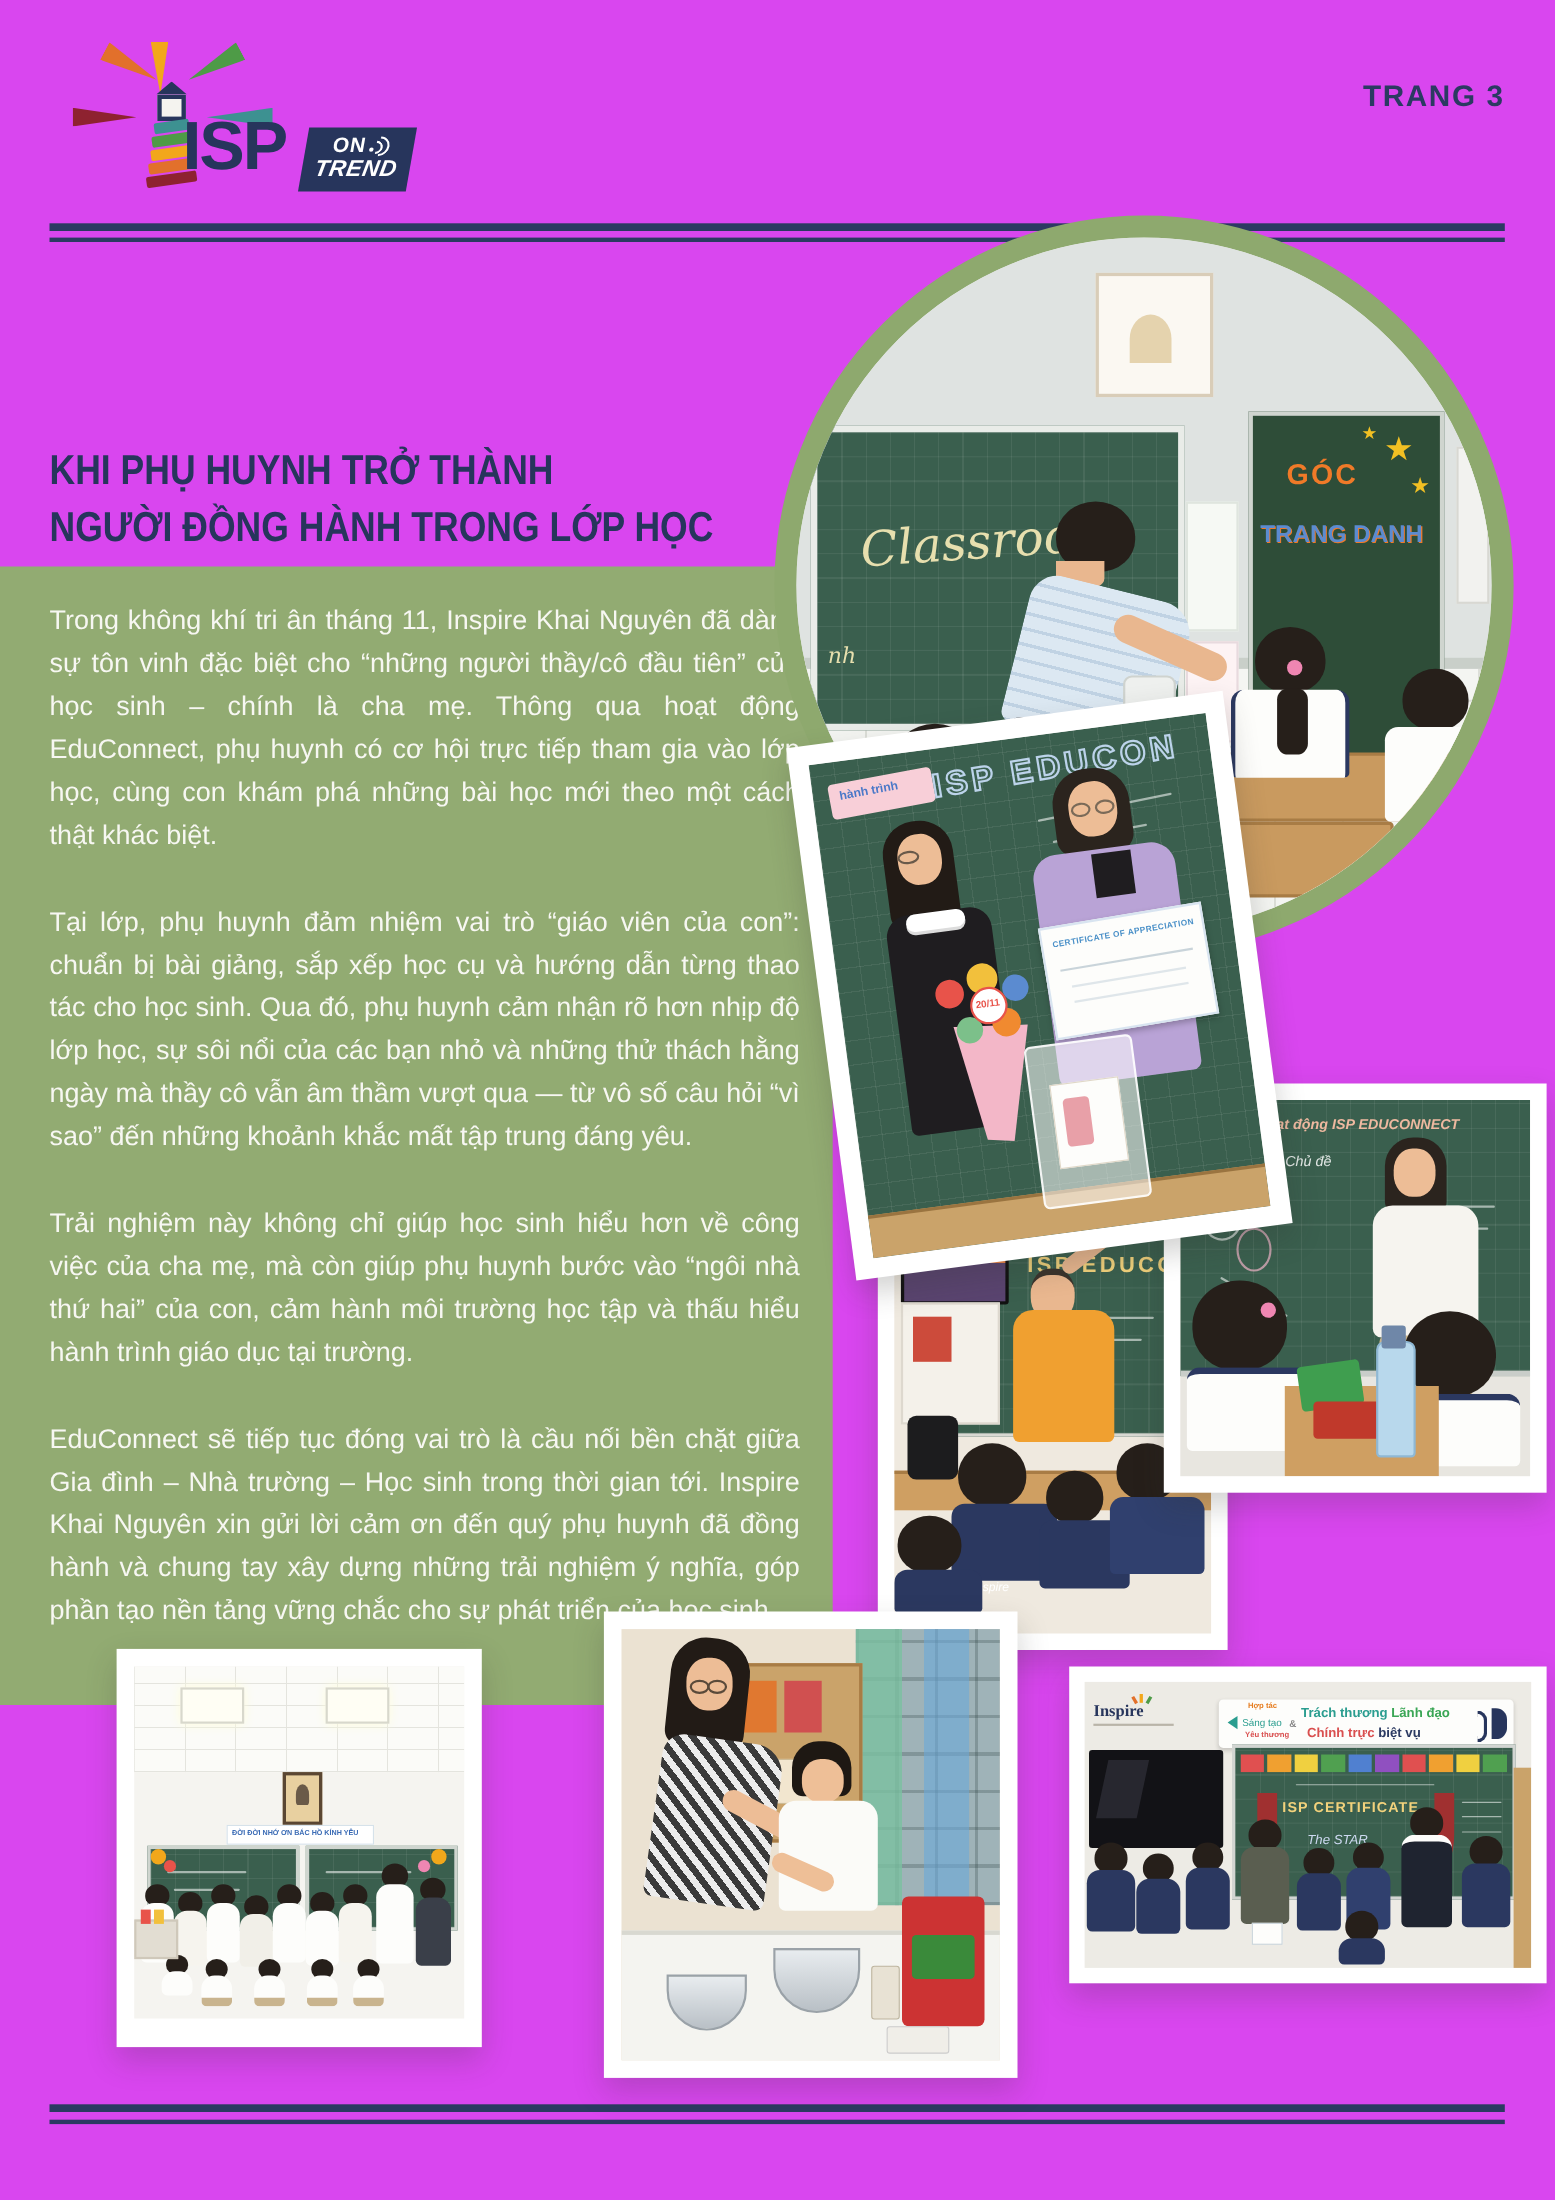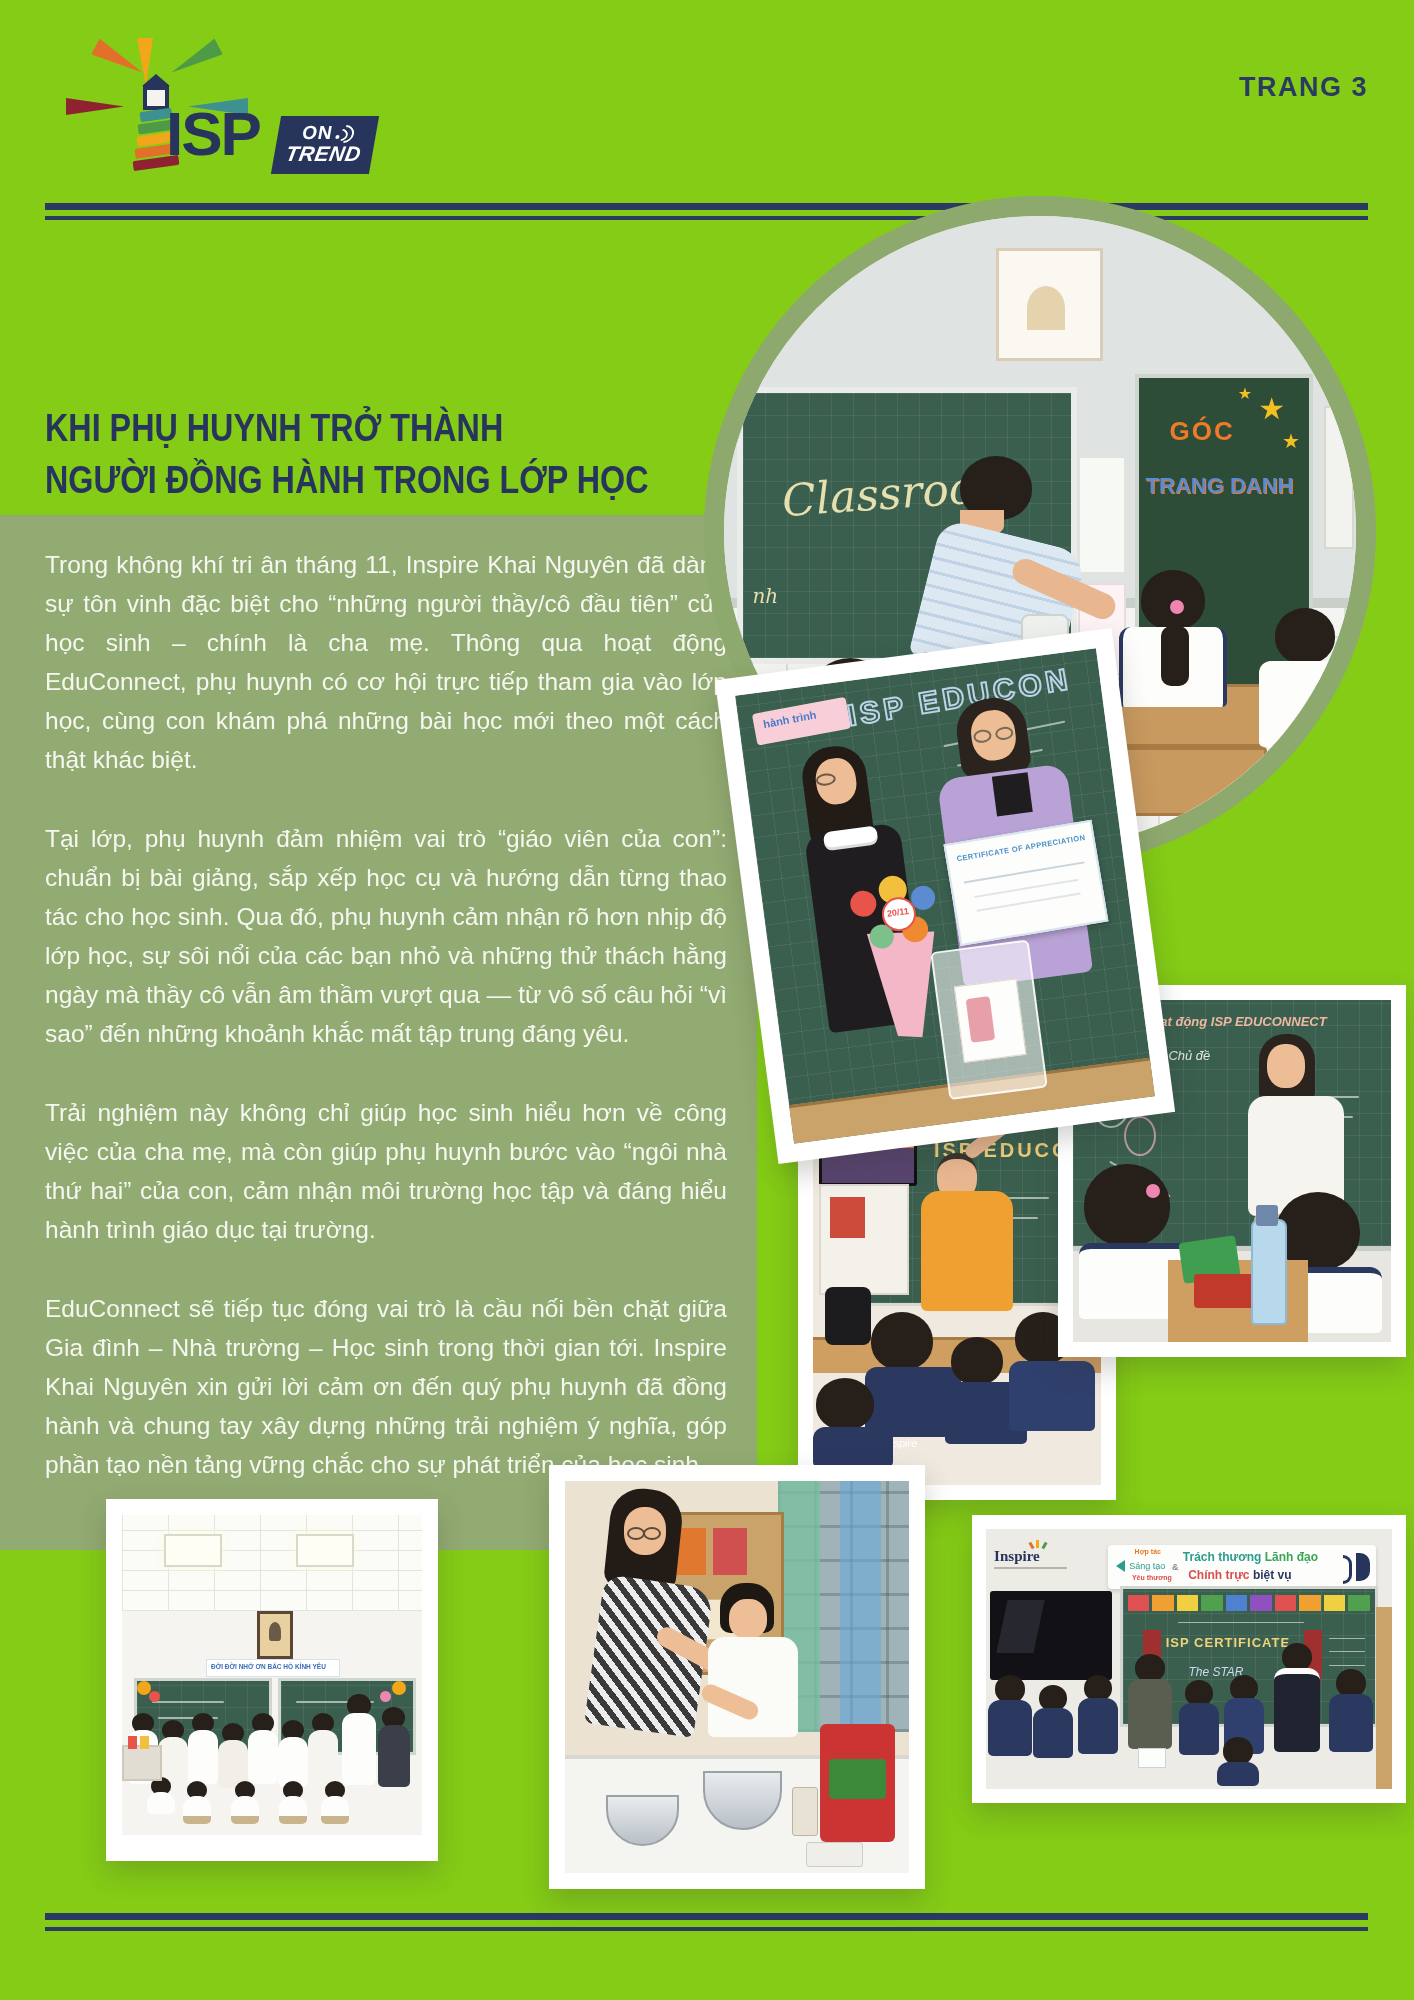--- a/index.html
+++ b/index.html
@@ -1,16 +1,16 @@
 <!DOCTYPE html>
 <html><head>
 <meta charset="utf-8">
 <style>
   html,body{margin:0;padding:0;background:#e9e9e6;}
-  #canvas{position:relative;width:1414px;height:2000px;background:#84cc16;overflow:hidden;
+  #canvas{position:relative;width:1414px;height:2000px;background:#d946ef;overflow:hidden;
           font-family:"Liberation Sans","DejaVu Sans",sans-serif;}
   .abs{position:absolute;}
   
   .masthead{position:absolute;top:70px;right:46px;text-align:right;color:#2b3a62;
             font-weight:bold;font-size:27px;letter-spacing:1.5px;line-height:34px;}
   .bar{position:absolute;left:45px;width:1323px;background:#2b3a62;}
   
   .ray{position:absolute;}
   .isp-text{position:absolute;color:#27355c;font-weight:bold;font-size:62px;letter-spacing:-2px;}
   .badge{position:absolute;background:#27355c;transform:skewX(-10deg);color:#fff;
@@ -82,21 +82,21 @@
   <div class="bar" style="top:216px;height:4px;"></div>
 
   <div class="headline">
     <div>KHI PHỤ HUYNH TRỞ THÀNH</div>
     <div>NGƯỜI ĐỒNG HÀNH TRONG LỚP HỌC</div>
   </div>
 
   <div class="panel">
     <p>Trong không khí tri ân tháng 11, Inspire Khai Nguyên đã dành sự tôn vinh đặc biệt cho “những người thầy/cô đầu tiên” của học sinh – chính là cha mẹ. Thông qua hoạt động EduConnect, phụ huynh có cơ hội trực tiếp tham gia vào lớp học, cùng con khám phá những bài học mới theo một cách thật khác biệt.</p>
     <p>Tại lớp, phụ huynh đảm nhiệm vai trò “giáo viên của con”: chuẩn bị bài giảng, sắp xếp học cụ và hướng dẫn từng thao tác cho học sinh. Qua đó, phụ huynh cảm nhận rõ hơn nhịp độ lớp học, sự sôi nổi của các bạn nhỏ và những thử thách hằng ngày mà thầy cô vẫn âm thầm vượt qua — từ vô số câu hỏi “vì sao” đến những khoảnh khắc mất tập trung đáng yêu.</p>
-    <p>Trải nghiệm này không chỉ giúp học sinh hiểu hơn về công việc của cha mẹ, mà còn giúp phụ huynh bước vào “ngôi nhà thứ hai” của con, cảm nhận môi trường học tập và đáng hiểu hành trình giáo dục tại trường.</p>
+    <p>Trải nghiệm này không chỉ giúp học sinh hiểu hơn về công việc của cha mẹ, mà còn giúp phụ huynh bước vào “ngôi nhà thứ hai” của con, cảm hành môi trường học tập và thấu hiểu hành trình giáo dục tại trường.</p>
     <p>EduConnect sẽ tiếp tục đóng vai trò là cầu nối bền chặt giữa Gia đình – Nhà trường – Học sinh trong thời gian tới. Inspire Khai Nguyên xin gửi lời cảm ơn đến quý phụ huynh đã đồng hành và chung tay xây dựng những trải nghiệm ý nghĩa, góp phần tạo nền tảng vững chắc cho sự phát triển của học sinh.</p>
   </div>
 
   <div class="abs" style="left:726px;top:470px;width:176px;height:235px;">
     <div class="abs" style="left:12px;top:16px;width:62px;height:62px;background:#2e8fd0;border-radius:6px;transform:rotate(10deg);"></div>
     <div class="abs" style="left:66px;top:38px;width:20px;height:20px;background:#2e8fd0;border-radius:50%;"></div>
     <div class="abs" style="left:34px;top:70px;width:18px;height:18px;background:#f4f3ef;border-radius:50%;"></div>
     <div class="abs" style="left:34px;top:92px;width:88px;height:88px;border-radius:50%;background:conic-gradient(#f2c03c 0 126deg,#e04a66 126deg 260deg,#2f8d8e 260deg 360deg);"></div>
     <div class="abs" style="left:116px;top:124px;width:18px;height:18px;background:#f2c03c;border-radius:50%;"></div>
     <div class="abs" style="left:40px;top:184px;width:76px;height:16px;background:#1d5b74;border-radius:8px;"></div>

